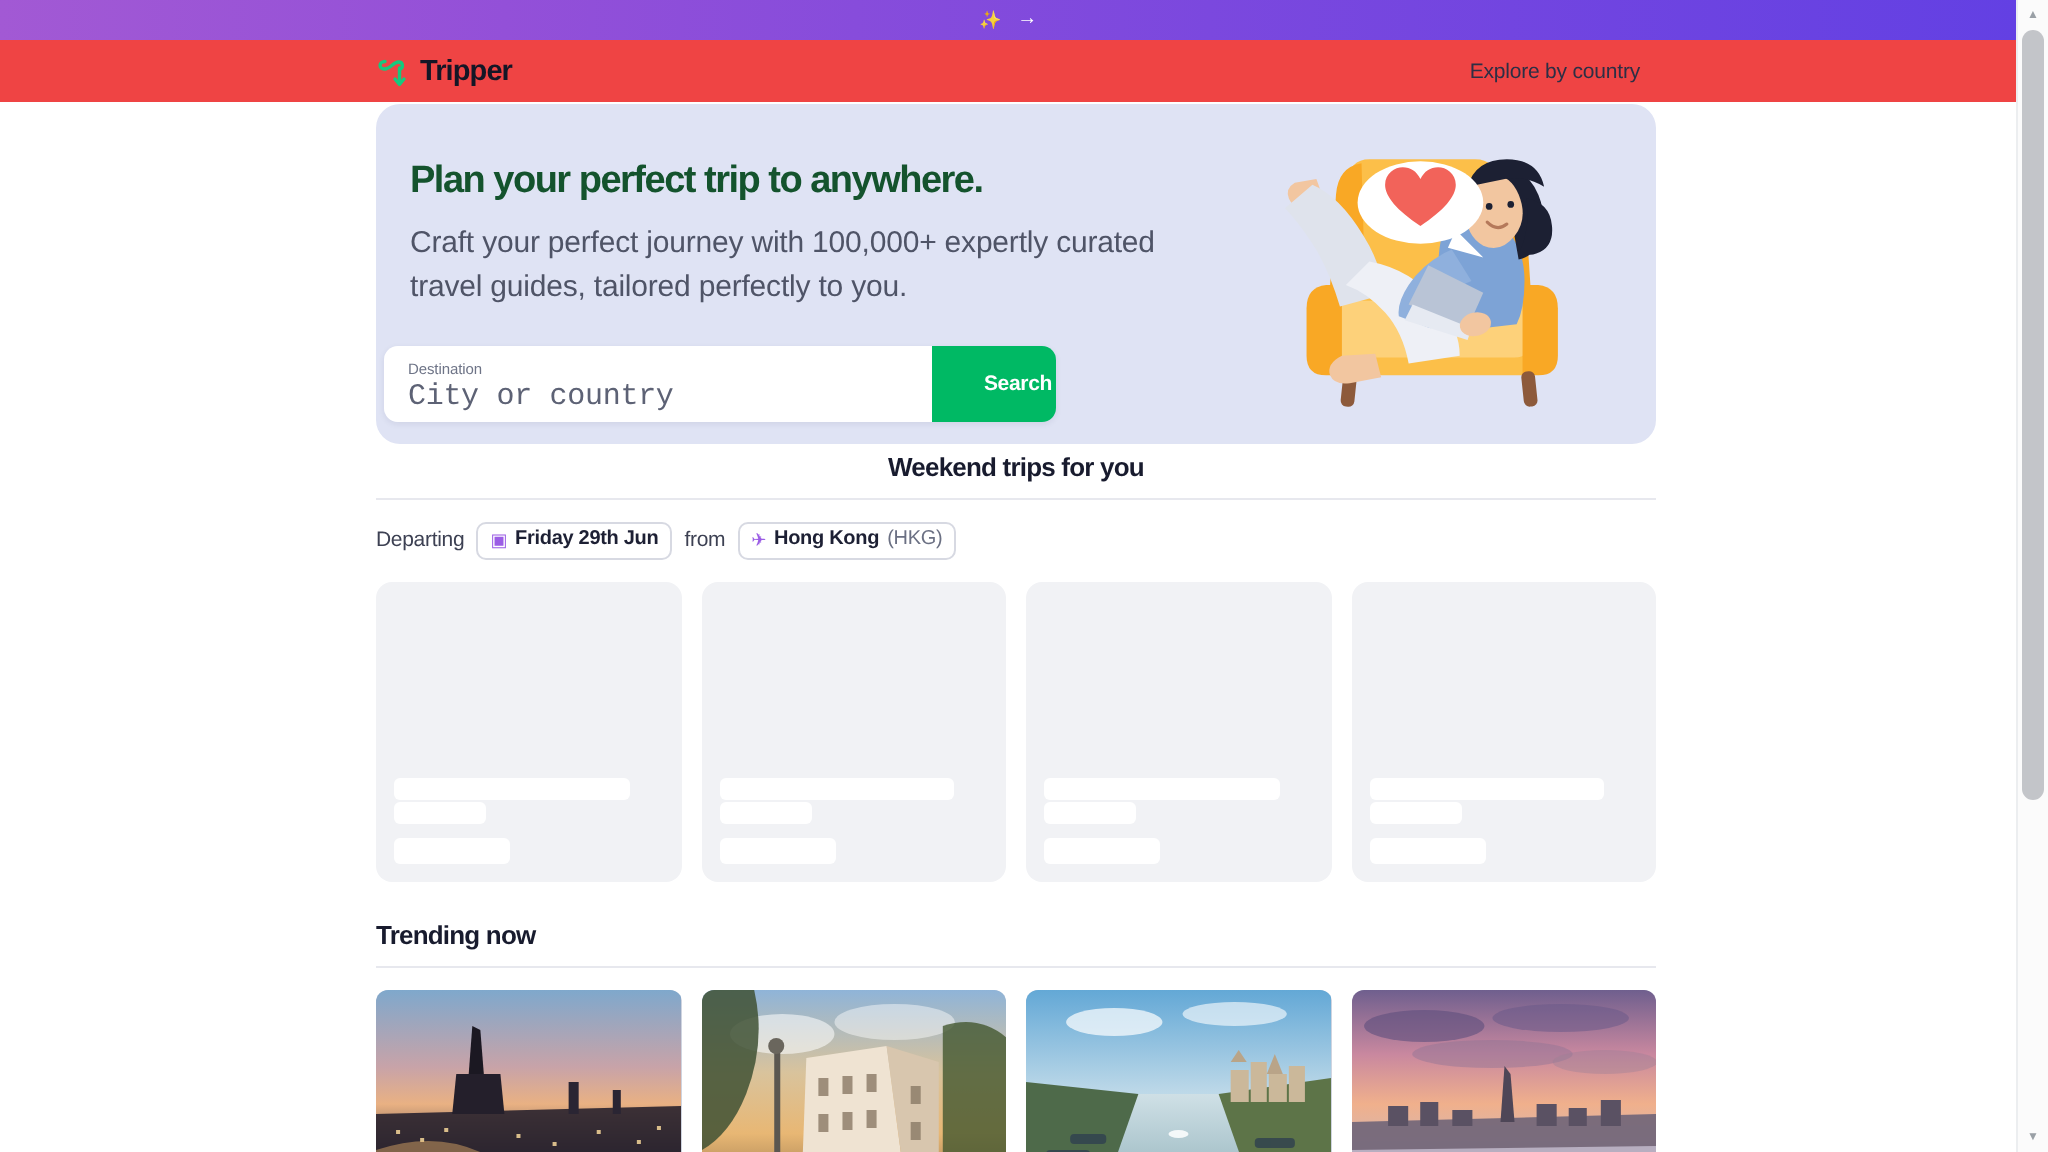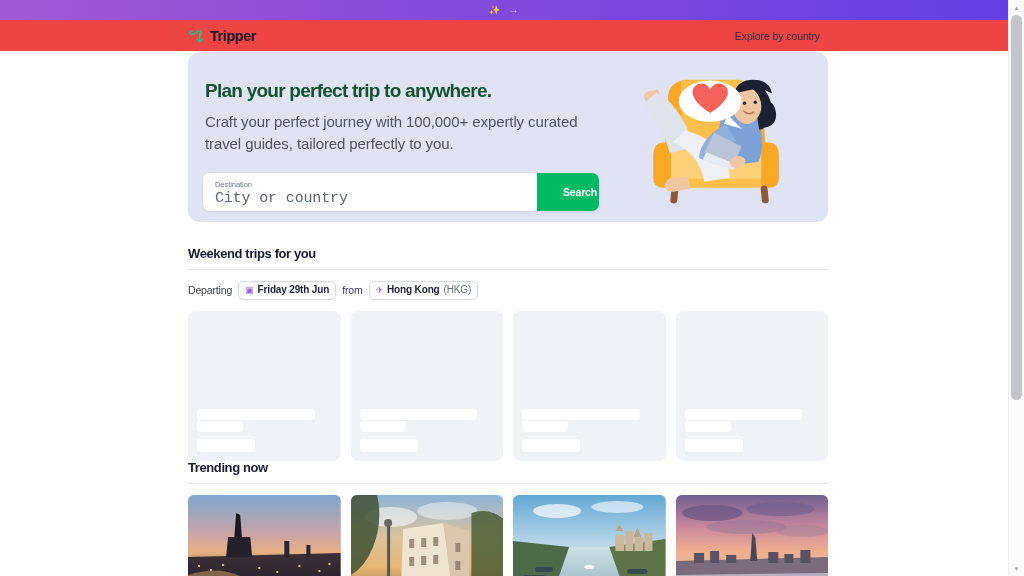--- a/index.html
+++ b/index.html
@@ -75,22 +75,22 @@
   .hero-title {
     font-size: 19px; font-weight: 700; color: #14532d;
     letter-spacing: -0.75px; line-height: 1.15;
   }
   .hero-sub {
     margin-top: 9px;
     font-size: 15px; color: #4f5467; line-height: 1.45;
     letter-spacing: -0.1px; width: 375px;
   }
   .search-row {
-    position: absolute; top: 121px; left: 15px;
-    width: 396px; height: 38px;
+    position: absolute; top: 121px; left: 4px;
+    width: 336px; height: 38px;
     display: flex;
     border-radius: 7px;
     overflow: hidden;
     box-shadow: 0 1px 3px rgba(20,25,60,.08);
   }
   .search-field {
     flex: 1;
     background: #ffffff;
     padding: 5px 12px 0 12px;
     display: flex; flex-direction: column; justify-content: center;
@@ -296,21 +296,21 @@
           <circle cx="123" cy="44" r="1.7" fill="#1c2033"></circle>
           <circle cx="134" cy="43" r="1.7" fill="#1c2033"></circle>
 
           <ellipse cx="88" cy="42" rx="32" ry="21" fill="#ffffff"></ellipse>
           <path d="M106 56 l14 14 l-18 -5 z" fill="#ffffff"></path>
           <path d="M88 54 c-12 -8 -18 -15 -18 -21 c0 -6 5 -9 9 -9 c4 0 7 2 9 6 c2 -4 5 -6 9 -6 c4 0 9 3 9 9 c0 6 -6 13 -18 21 z" fill="#f2635a"></path>
         </svg>
       </div>
     </div>
 
-    <div class="section" style="top:226px;">
+    <div class="section" style="top:206px;text-align:center;">
       <div class="section-title">Weekend trips for you</div>
       <div class="section-rule"></div>
 
       <div class="filters">
         <span>Departing</span>
         <span class="chip">
           <span class="chip-ico">▣</span>
           <span class="chip-strong">Friday 29th Jun</span>
         </span>
         <span>from</span>

